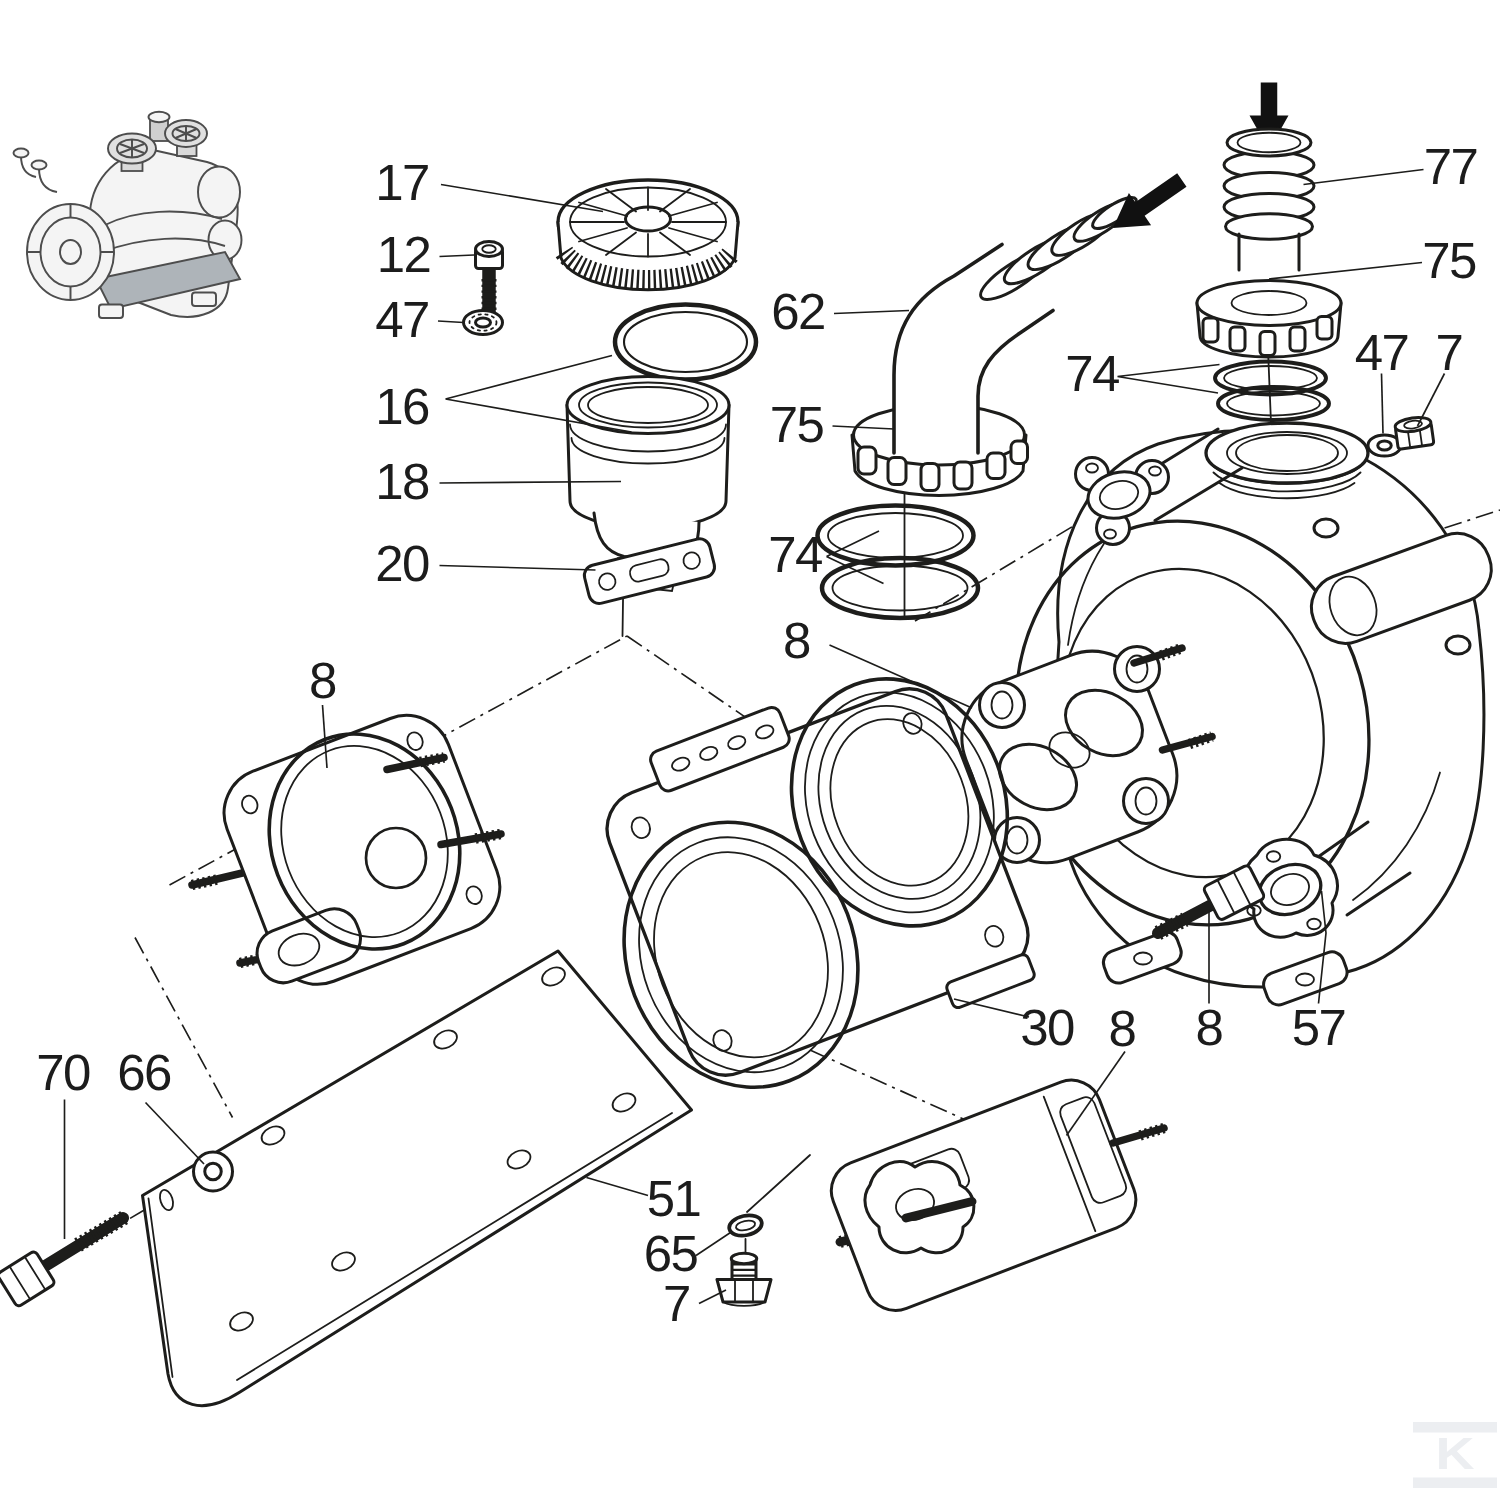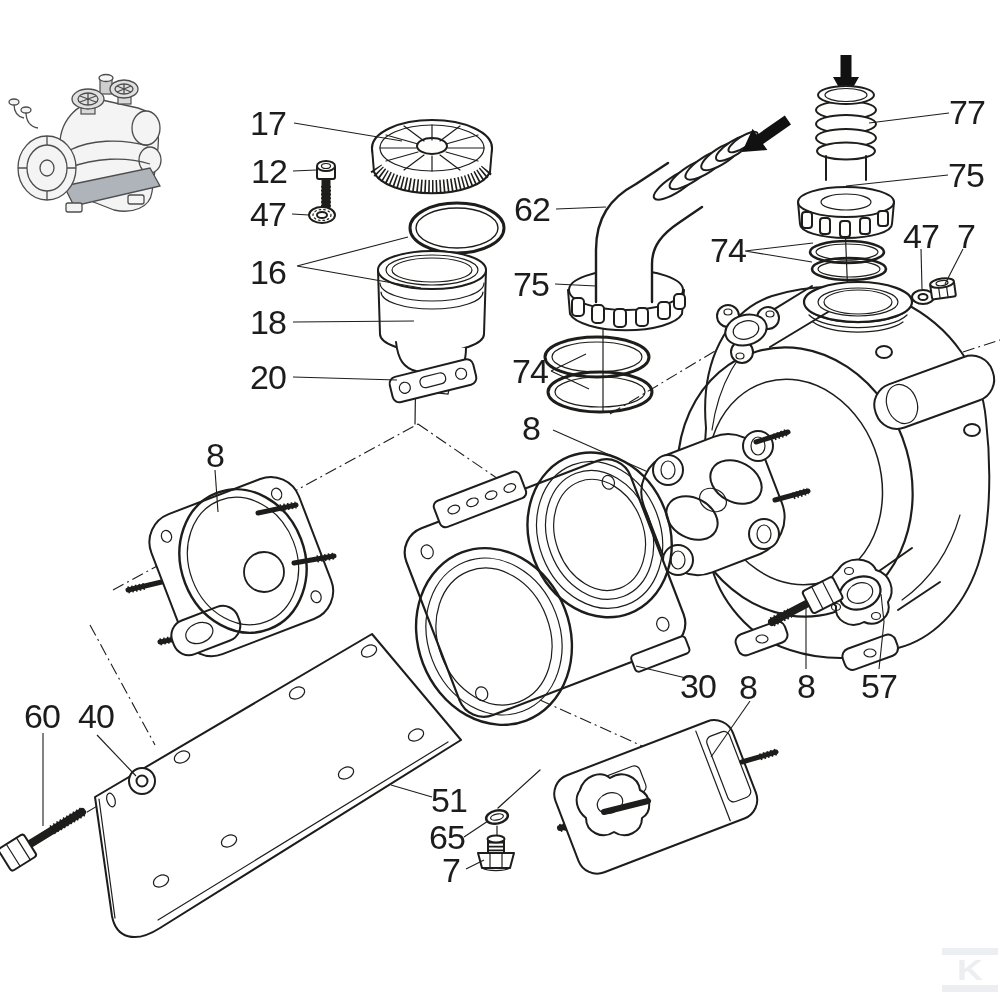--- a/index.html
+++ b/index.html
@@ -421,22 +421,22 @@
   <div class="callout" style="left:531px;top:428px">8</div>
   <div class="callout" style="left:967px;top:112px">77</div>
   <div class="callout" style="left:966px;top:175px">75</div>
   <div class="callout" style="left:921px;top:236px">47</div>
   <div class="callout" style="left:966px;top:236px">7</div>
   <div class="callout" style="left:728px;top:250px">74</div>
   <div class="callout" style="left:698px;top:686px">30</div>
   <div class="callout" style="left:748px;top:687px">8</div>
   <div class="callout" style="left:806px;top:686px">8</div>
   <div class="callout" style="left:879px;top:686px">57</div>
-  <div class="callout" style="left:42px;top:716px">60</div>
-  <div class="callout" style="left:96px;top:716px">40</div>
+  <div class="callout" style="left:42px;top:716px">70</div>
+  <div class="callout" style="left:96px;top:716px">66</div>
   <div class="callout" style="left:449px;top:800px">51</div>
   <div class="callout" style="left:447px;top:837px">65</div>
   <div class="callout" style="left:451px;top:870px">7</div>
 
   <div class="wm">
     <div class="wm-bar"></div>
     <div class="wm-k">K</div>
     <div class="wm-bar"></div>
   </div>
 </div>

